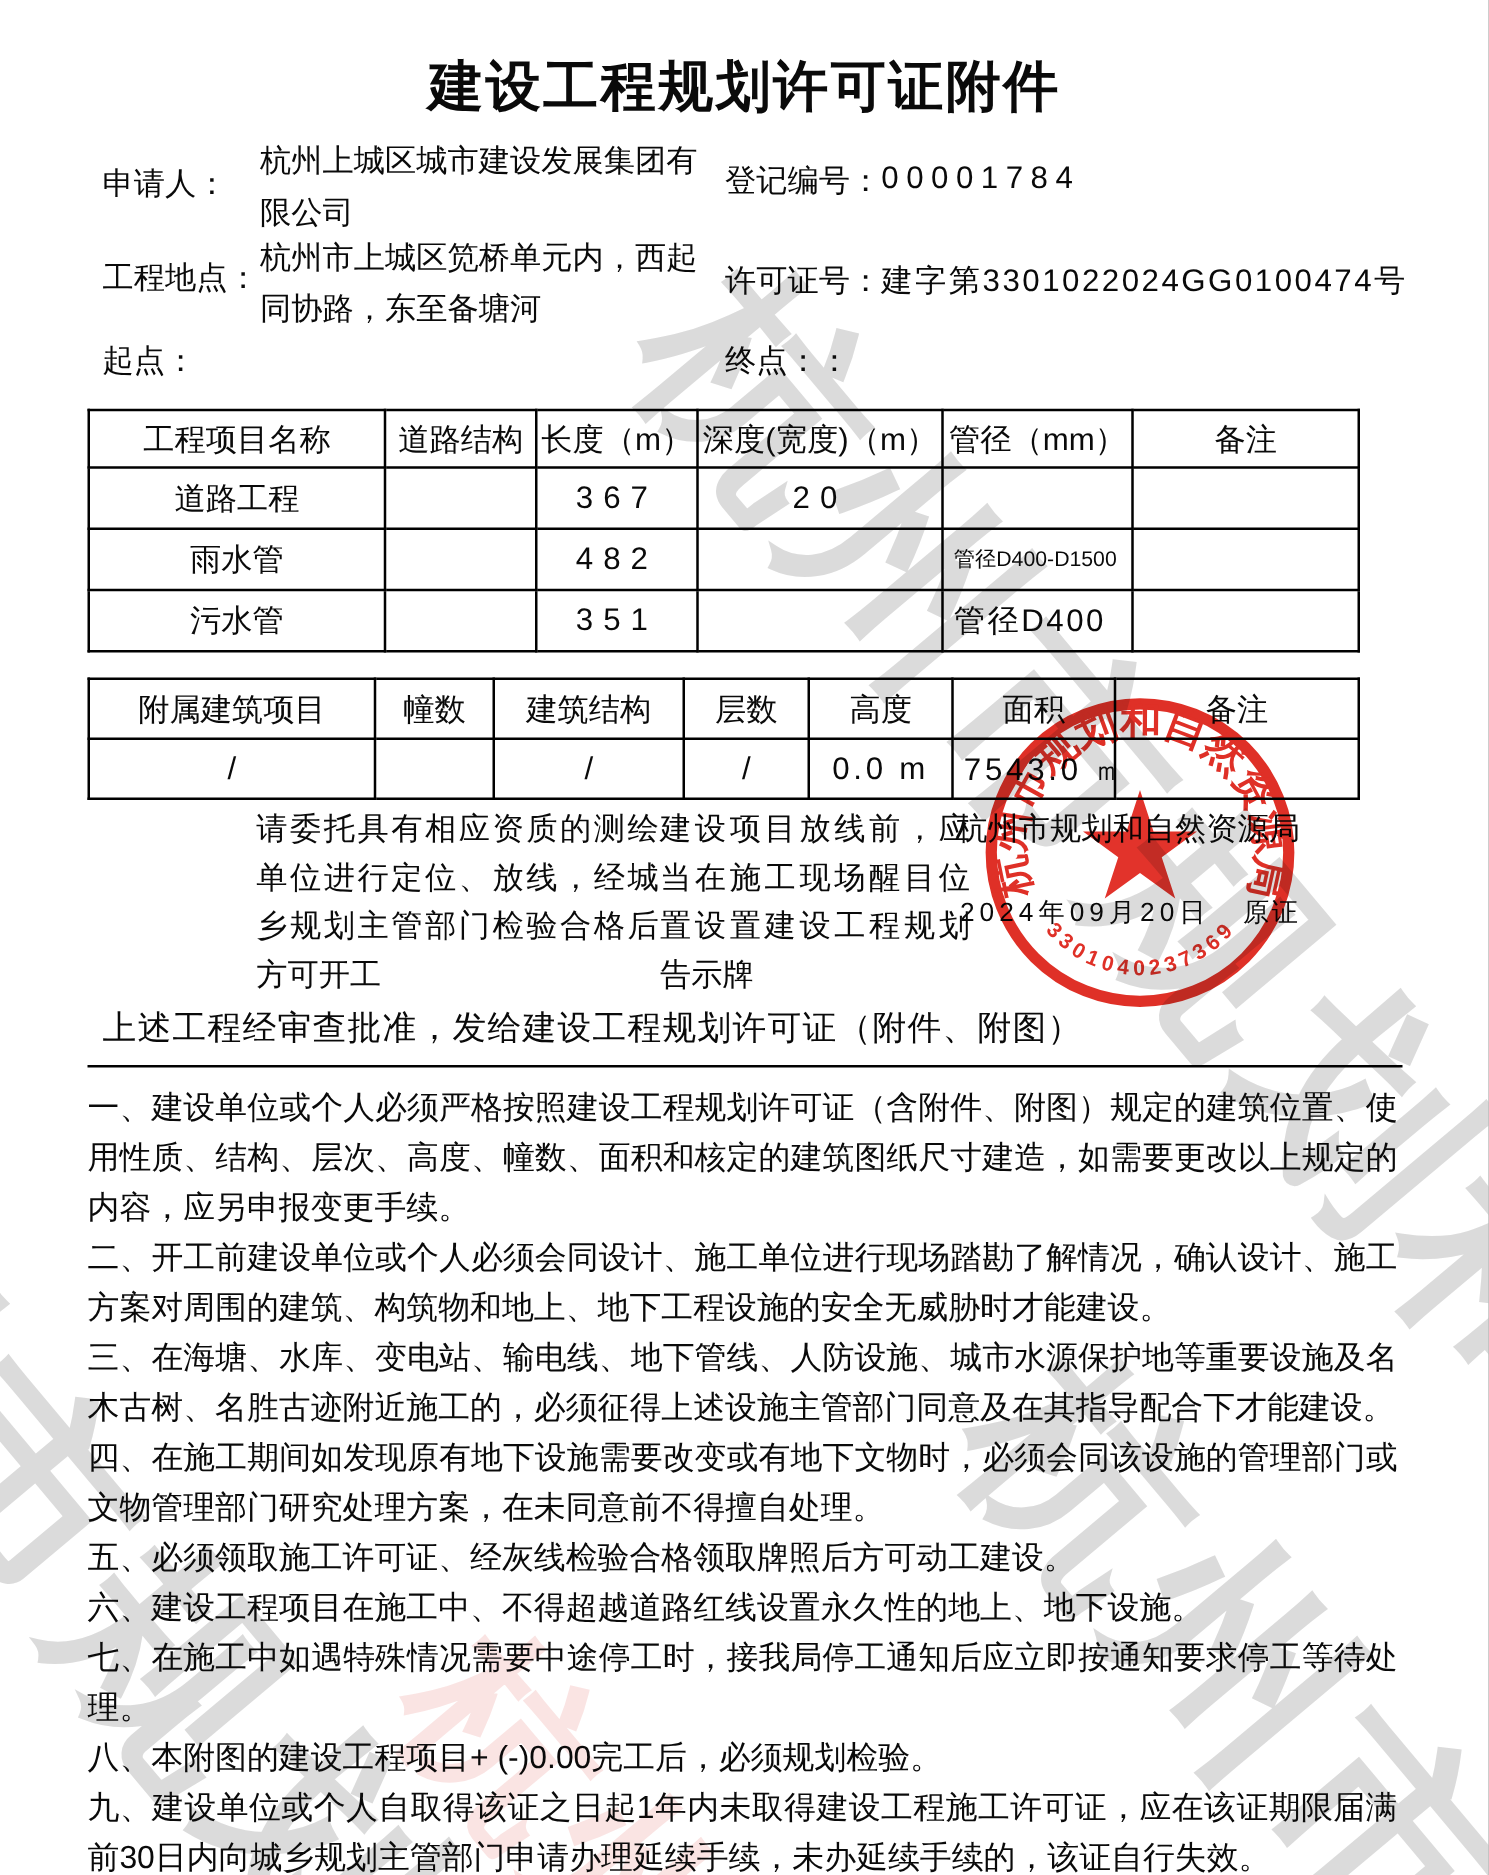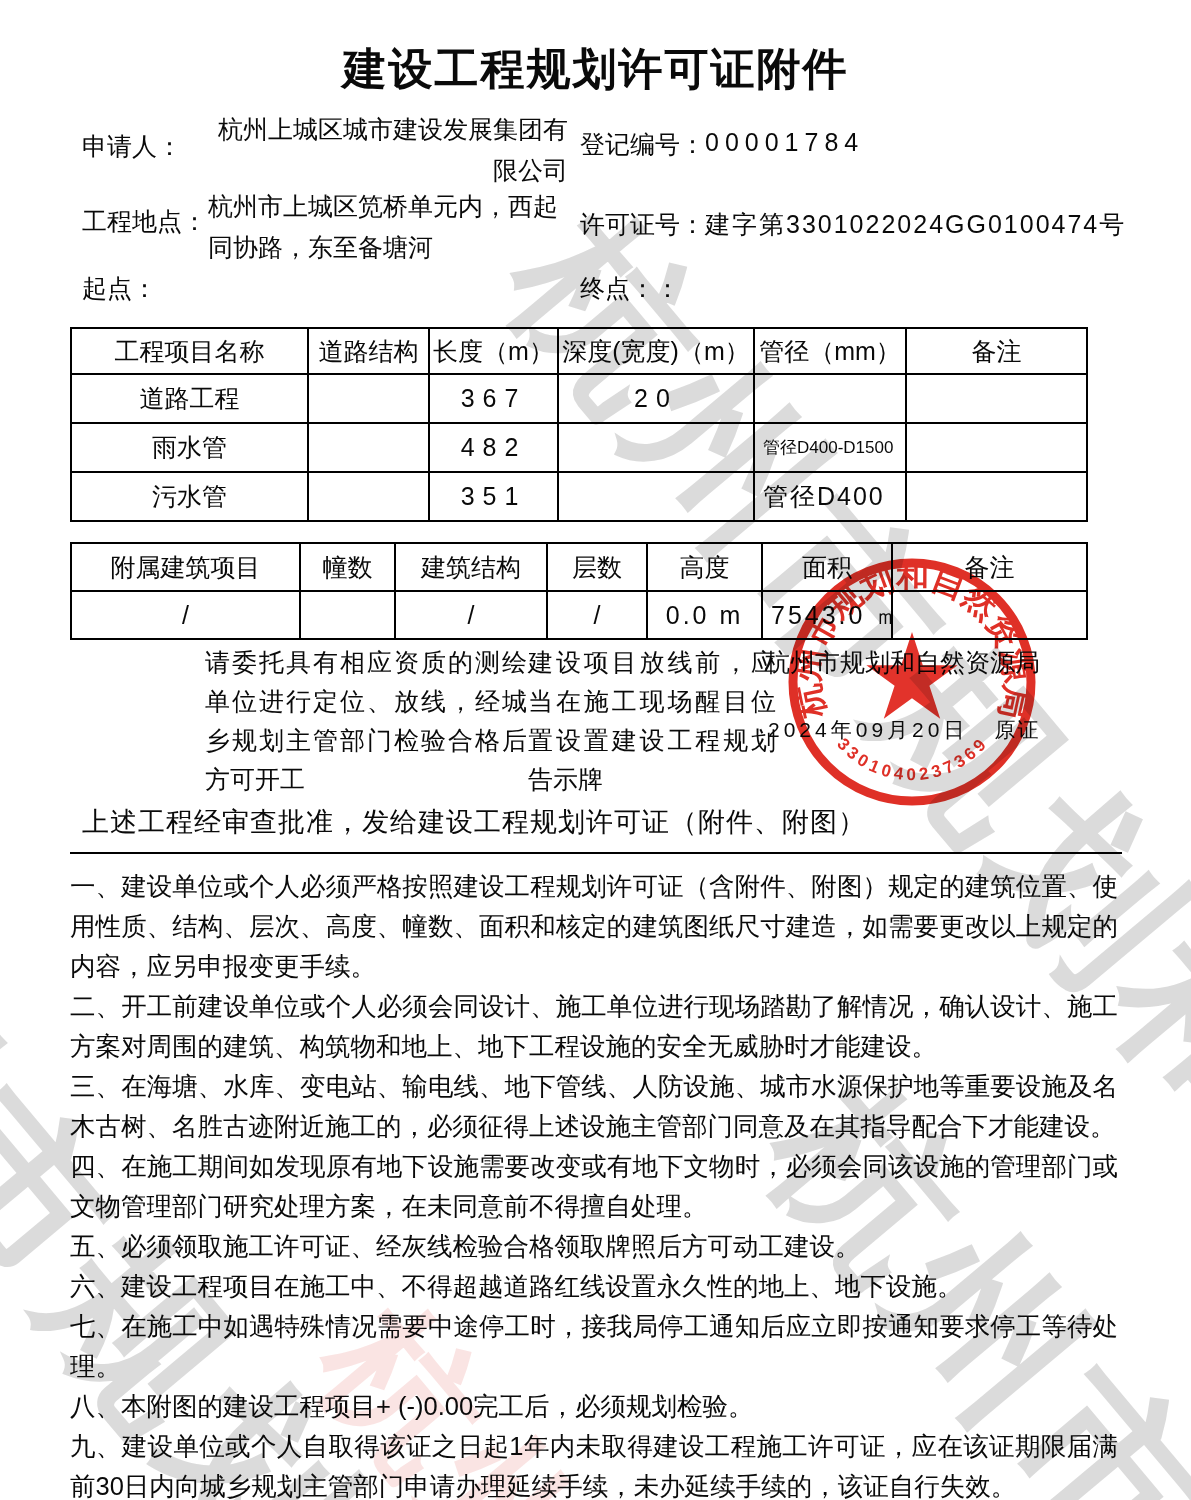--- a/index.html
+++ b/index.html
@@ -56,21 +56,21 @@
 <div class="page">
 
   <div class="wm" style="left:640px;top:170px;">杭州市规划和自然资源局</div>
   <div class="wm" style="left:-190px;top:760px;">杭州市规划和自然资源局</div>
   <div class="wm" style="left:900px;top:1040px;">杭州市规划和自然资源局</div>
   <div class="wm wm-red" style="left:430px;top:1270px;font-size:150px;">杭州市规划和自然资源局</div>
 
   <div class="doc-title">建设工程规划许可证附件</div>
 
   <div class="lbl" style="left:82px;top:130px;">申请人：</div>
-  <div class="val" style="left:208px;top:109px;width:360px;text-align:right;">杭州上城区城市建设发展集团有限公司</div>
+  <div class="val" style="left:208px;top:109px;width:360px;">杭州上城区城市建设发展集团有限公司</div>
 
   <div class="lbl" style="left:580px;top:128px;">登记编号：</div>
   <div class="lbl num" style="left:705px;top:128px;">00001784</div>
 
   <div class="lbl" style="left:82px;top:205px;">工程地点：</div>
   <div class="val" style="left:208px;top:186px;width:365px;">杭州市上城区笕桥单元内，西起同协路，东至备塘河</div>
 
   <div class="lbl" style="left:580px;top:208px;">许可证号：</div>
   <div class="lbl numt" style="left:705px;top:208px;">建字第3301022024GG0100474号</div>
 

